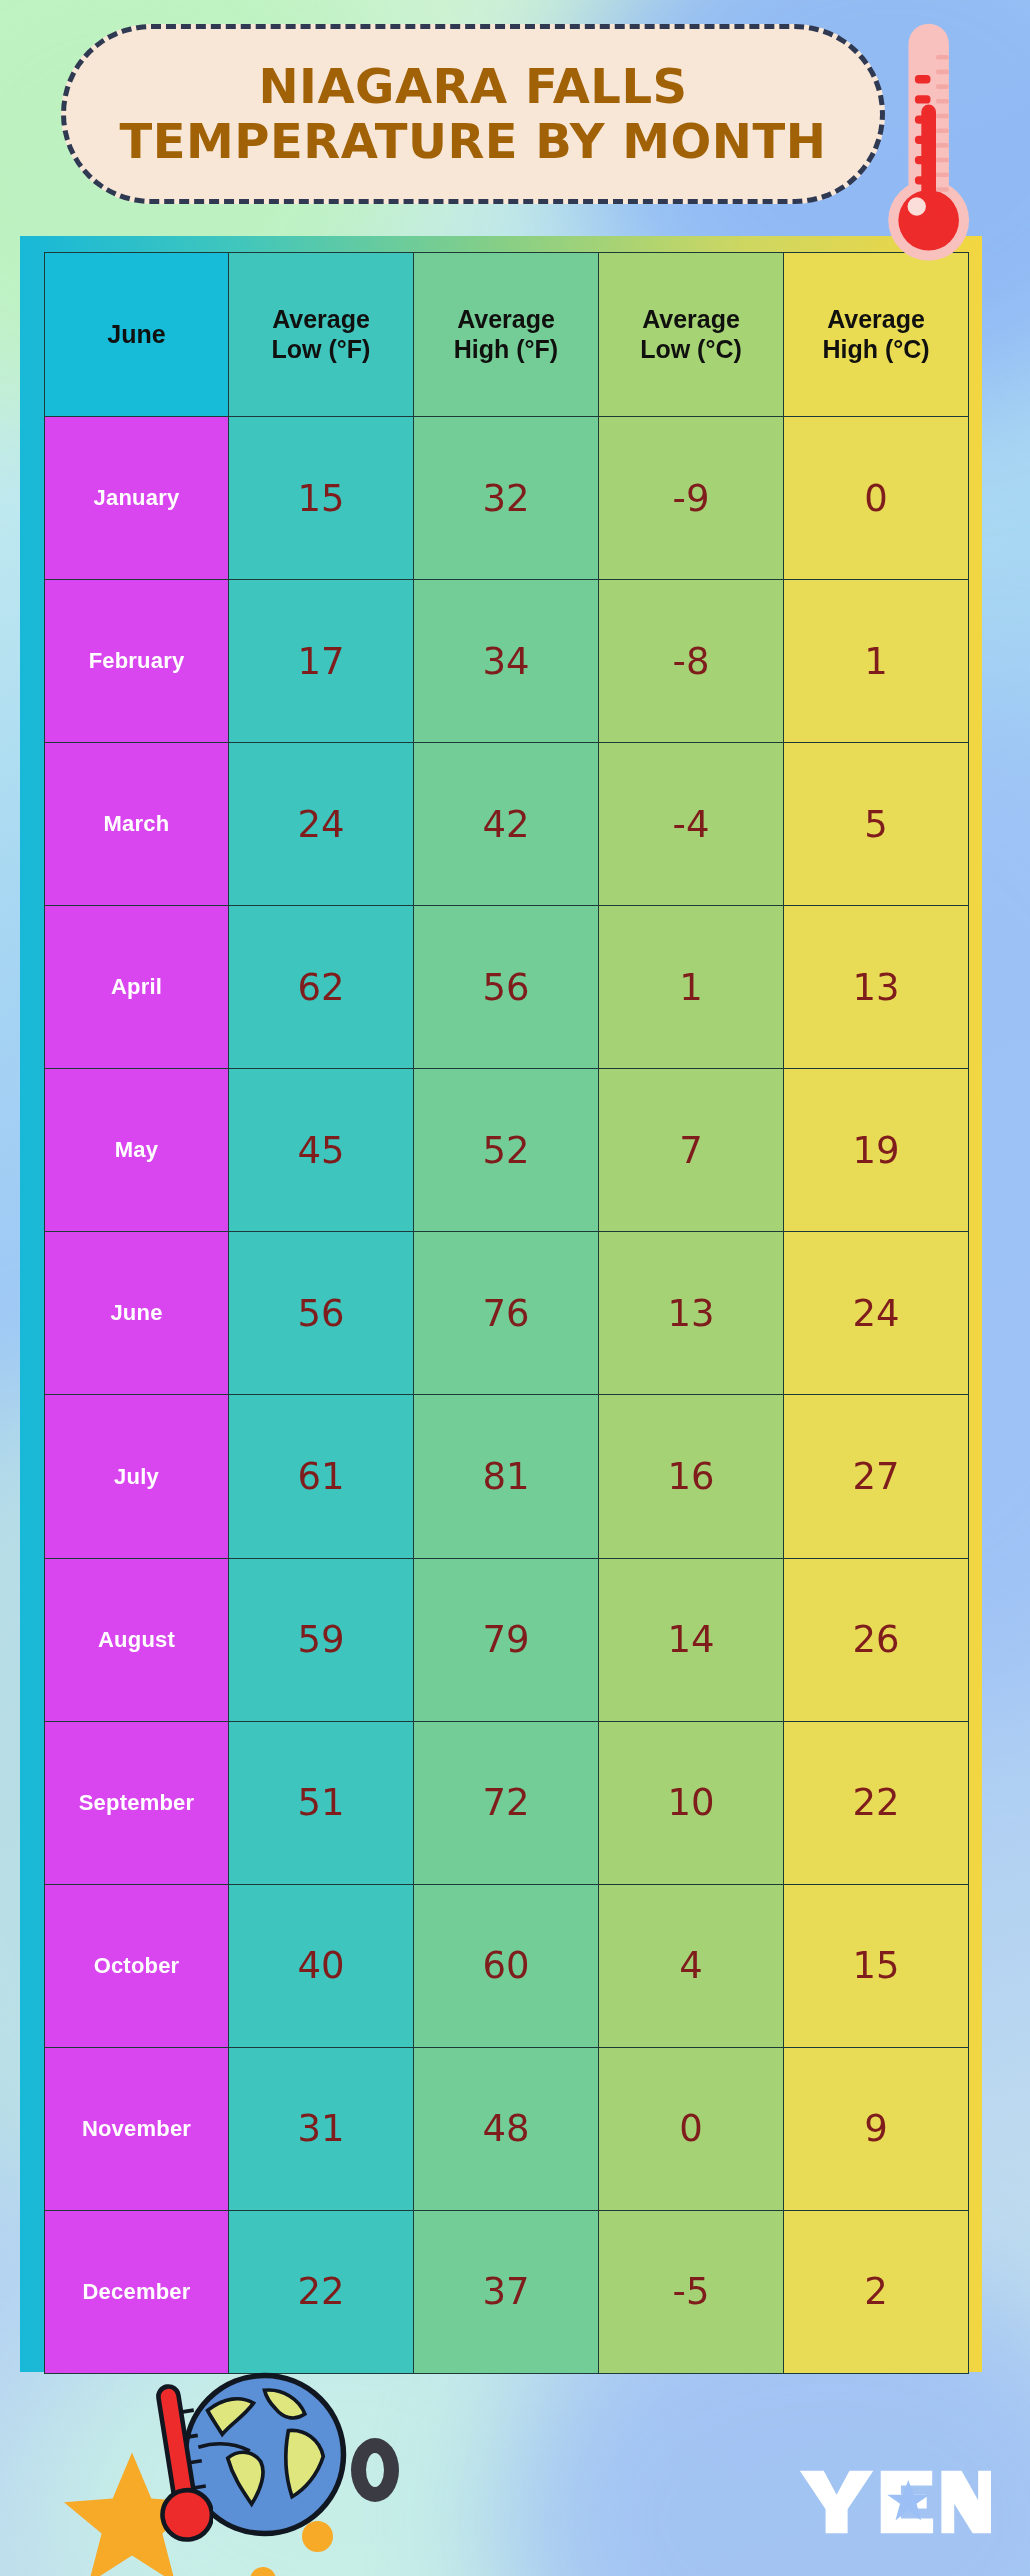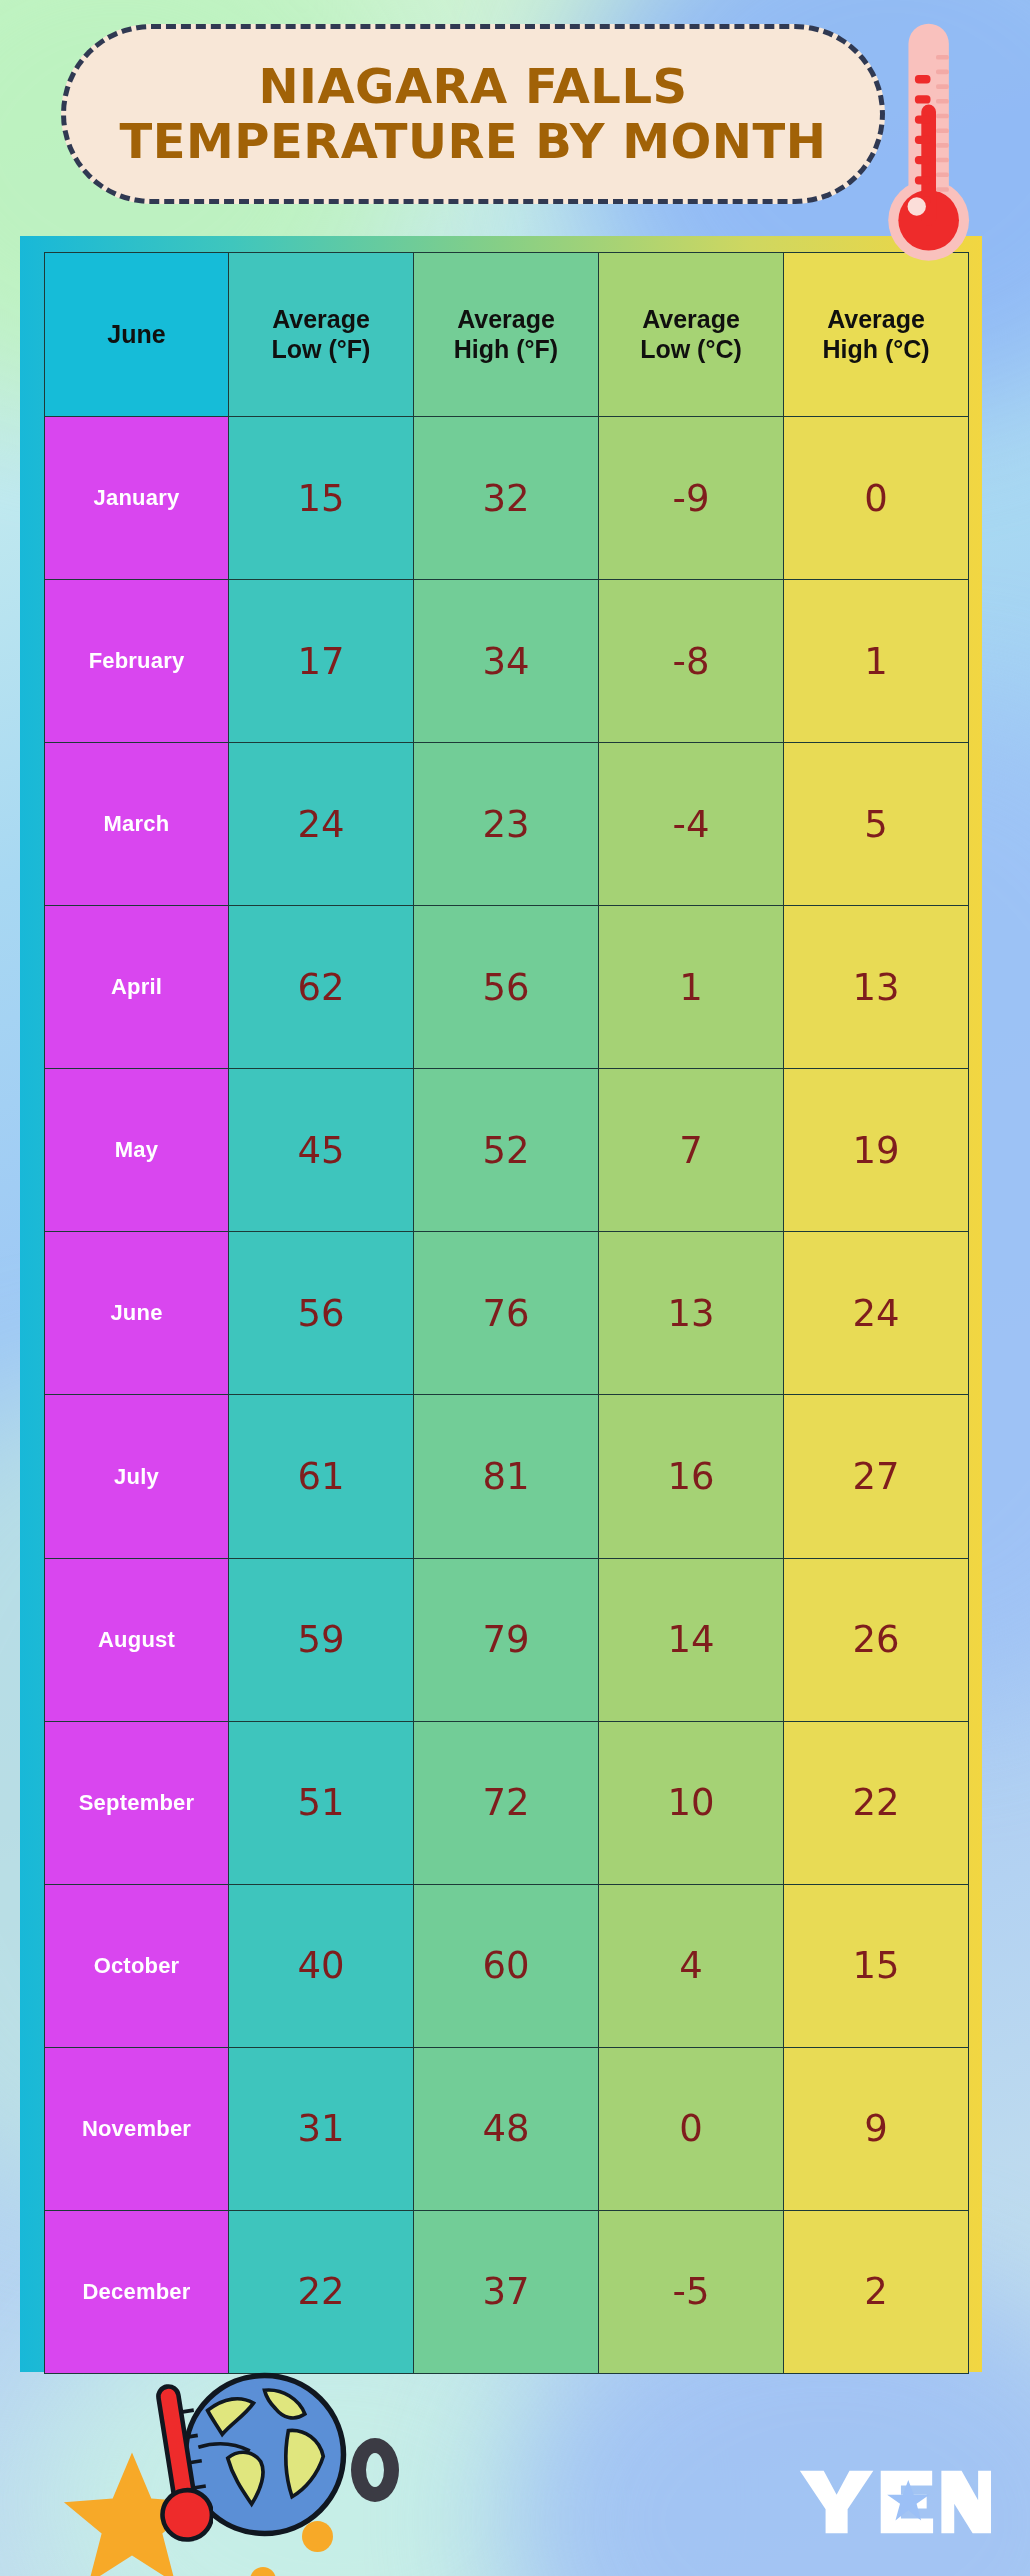--- a/index.html
+++ b/index.html
@@ -194,21 +194,21 @@
       <tr>
         <td class="c-month"><span class="month-label">February</span></td>
         <td class="c-1"><span class="val">17</span></td>
         <td class="c-2"><span class="val">34</span></td>
         <td class="c-3"><span class="val">-8</span></td>
         <td class="c-4"><span class="val">1</span></td>
       </tr>
       <tr>
         <td class="c-month"><span class="month-label">March</span></td>
         <td class="c-1"><span class="val">24</span></td>
-        <td class="c-2"><span class="val">23</span></td>
+        <td class="c-2"><span class="val">42</span></td>
         <td class="c-3"><span class="val">-4</span></td>
         <td class="c-4"><span class="val">5</span></td>
       </tr>
       <tr>
         <td class="c-month"><span class="month-label">April</span></td>
         <td class="c-1"><span class="val">62</span></td>
         <td class="c-2"><span class="val">56</span></td>
         <td class="c-3"><span class="val">1</span></td>
         <td class="c-4"><span class="val">13</span></td>
       </tr>

